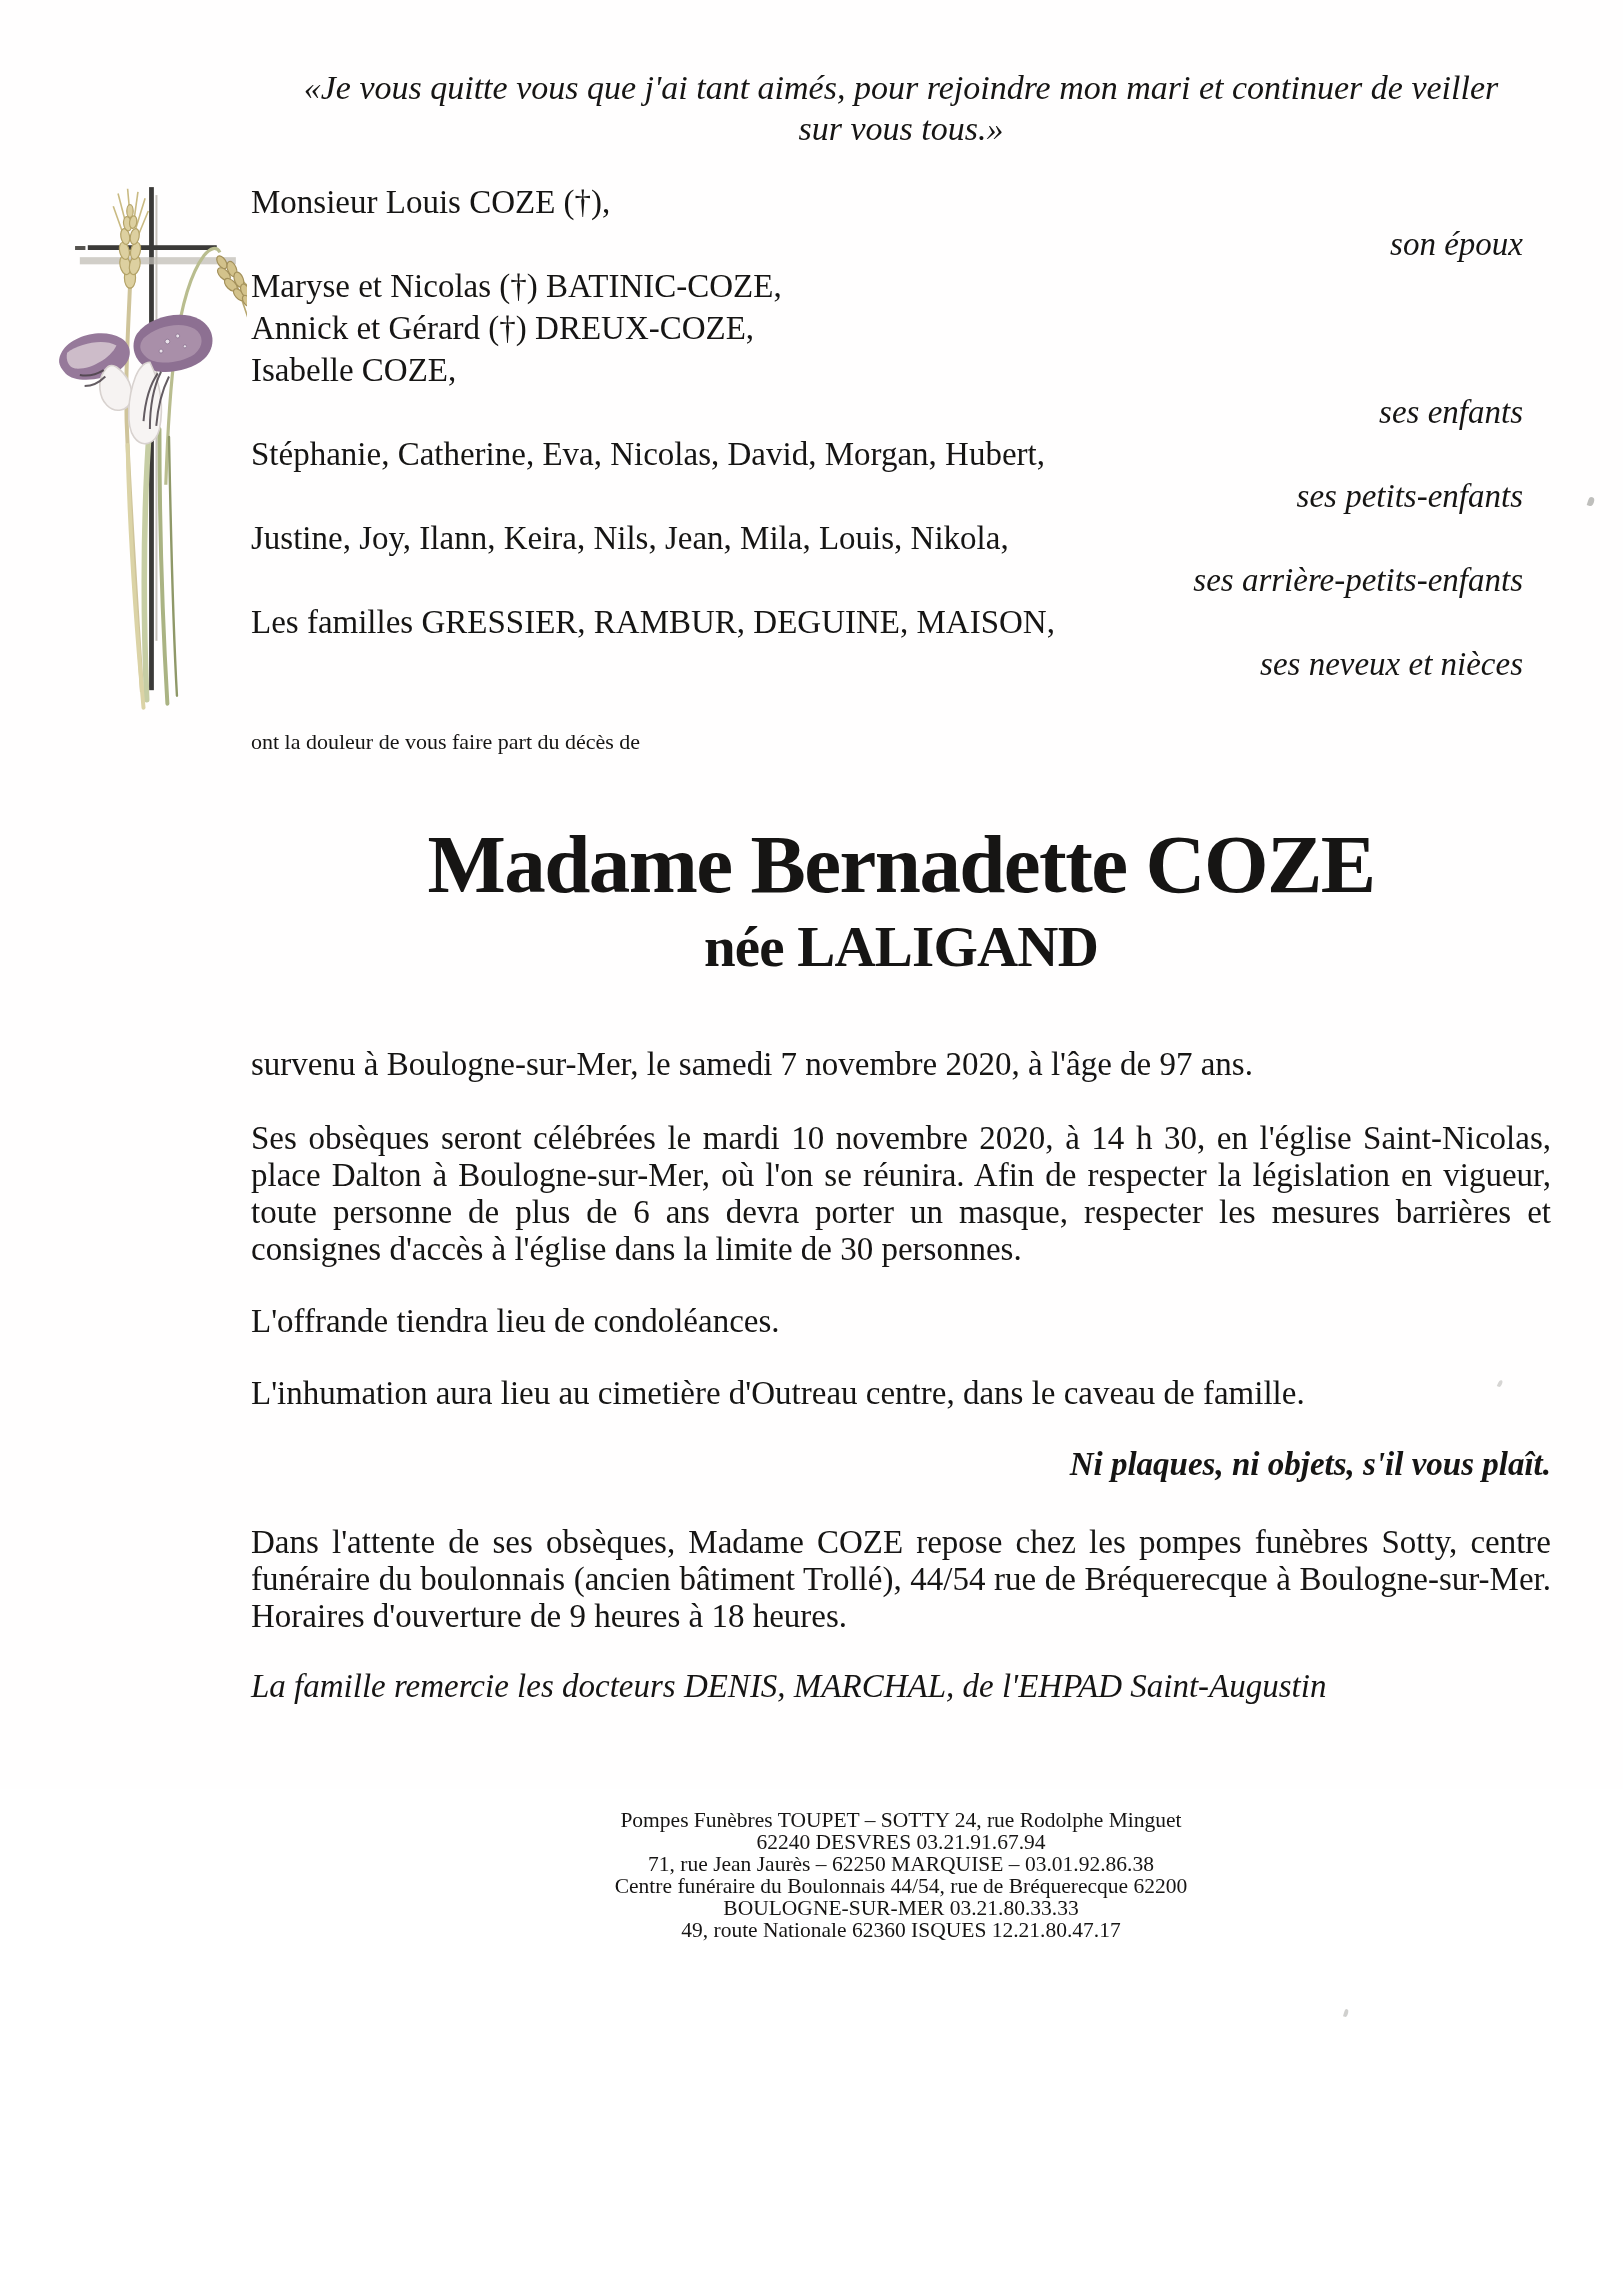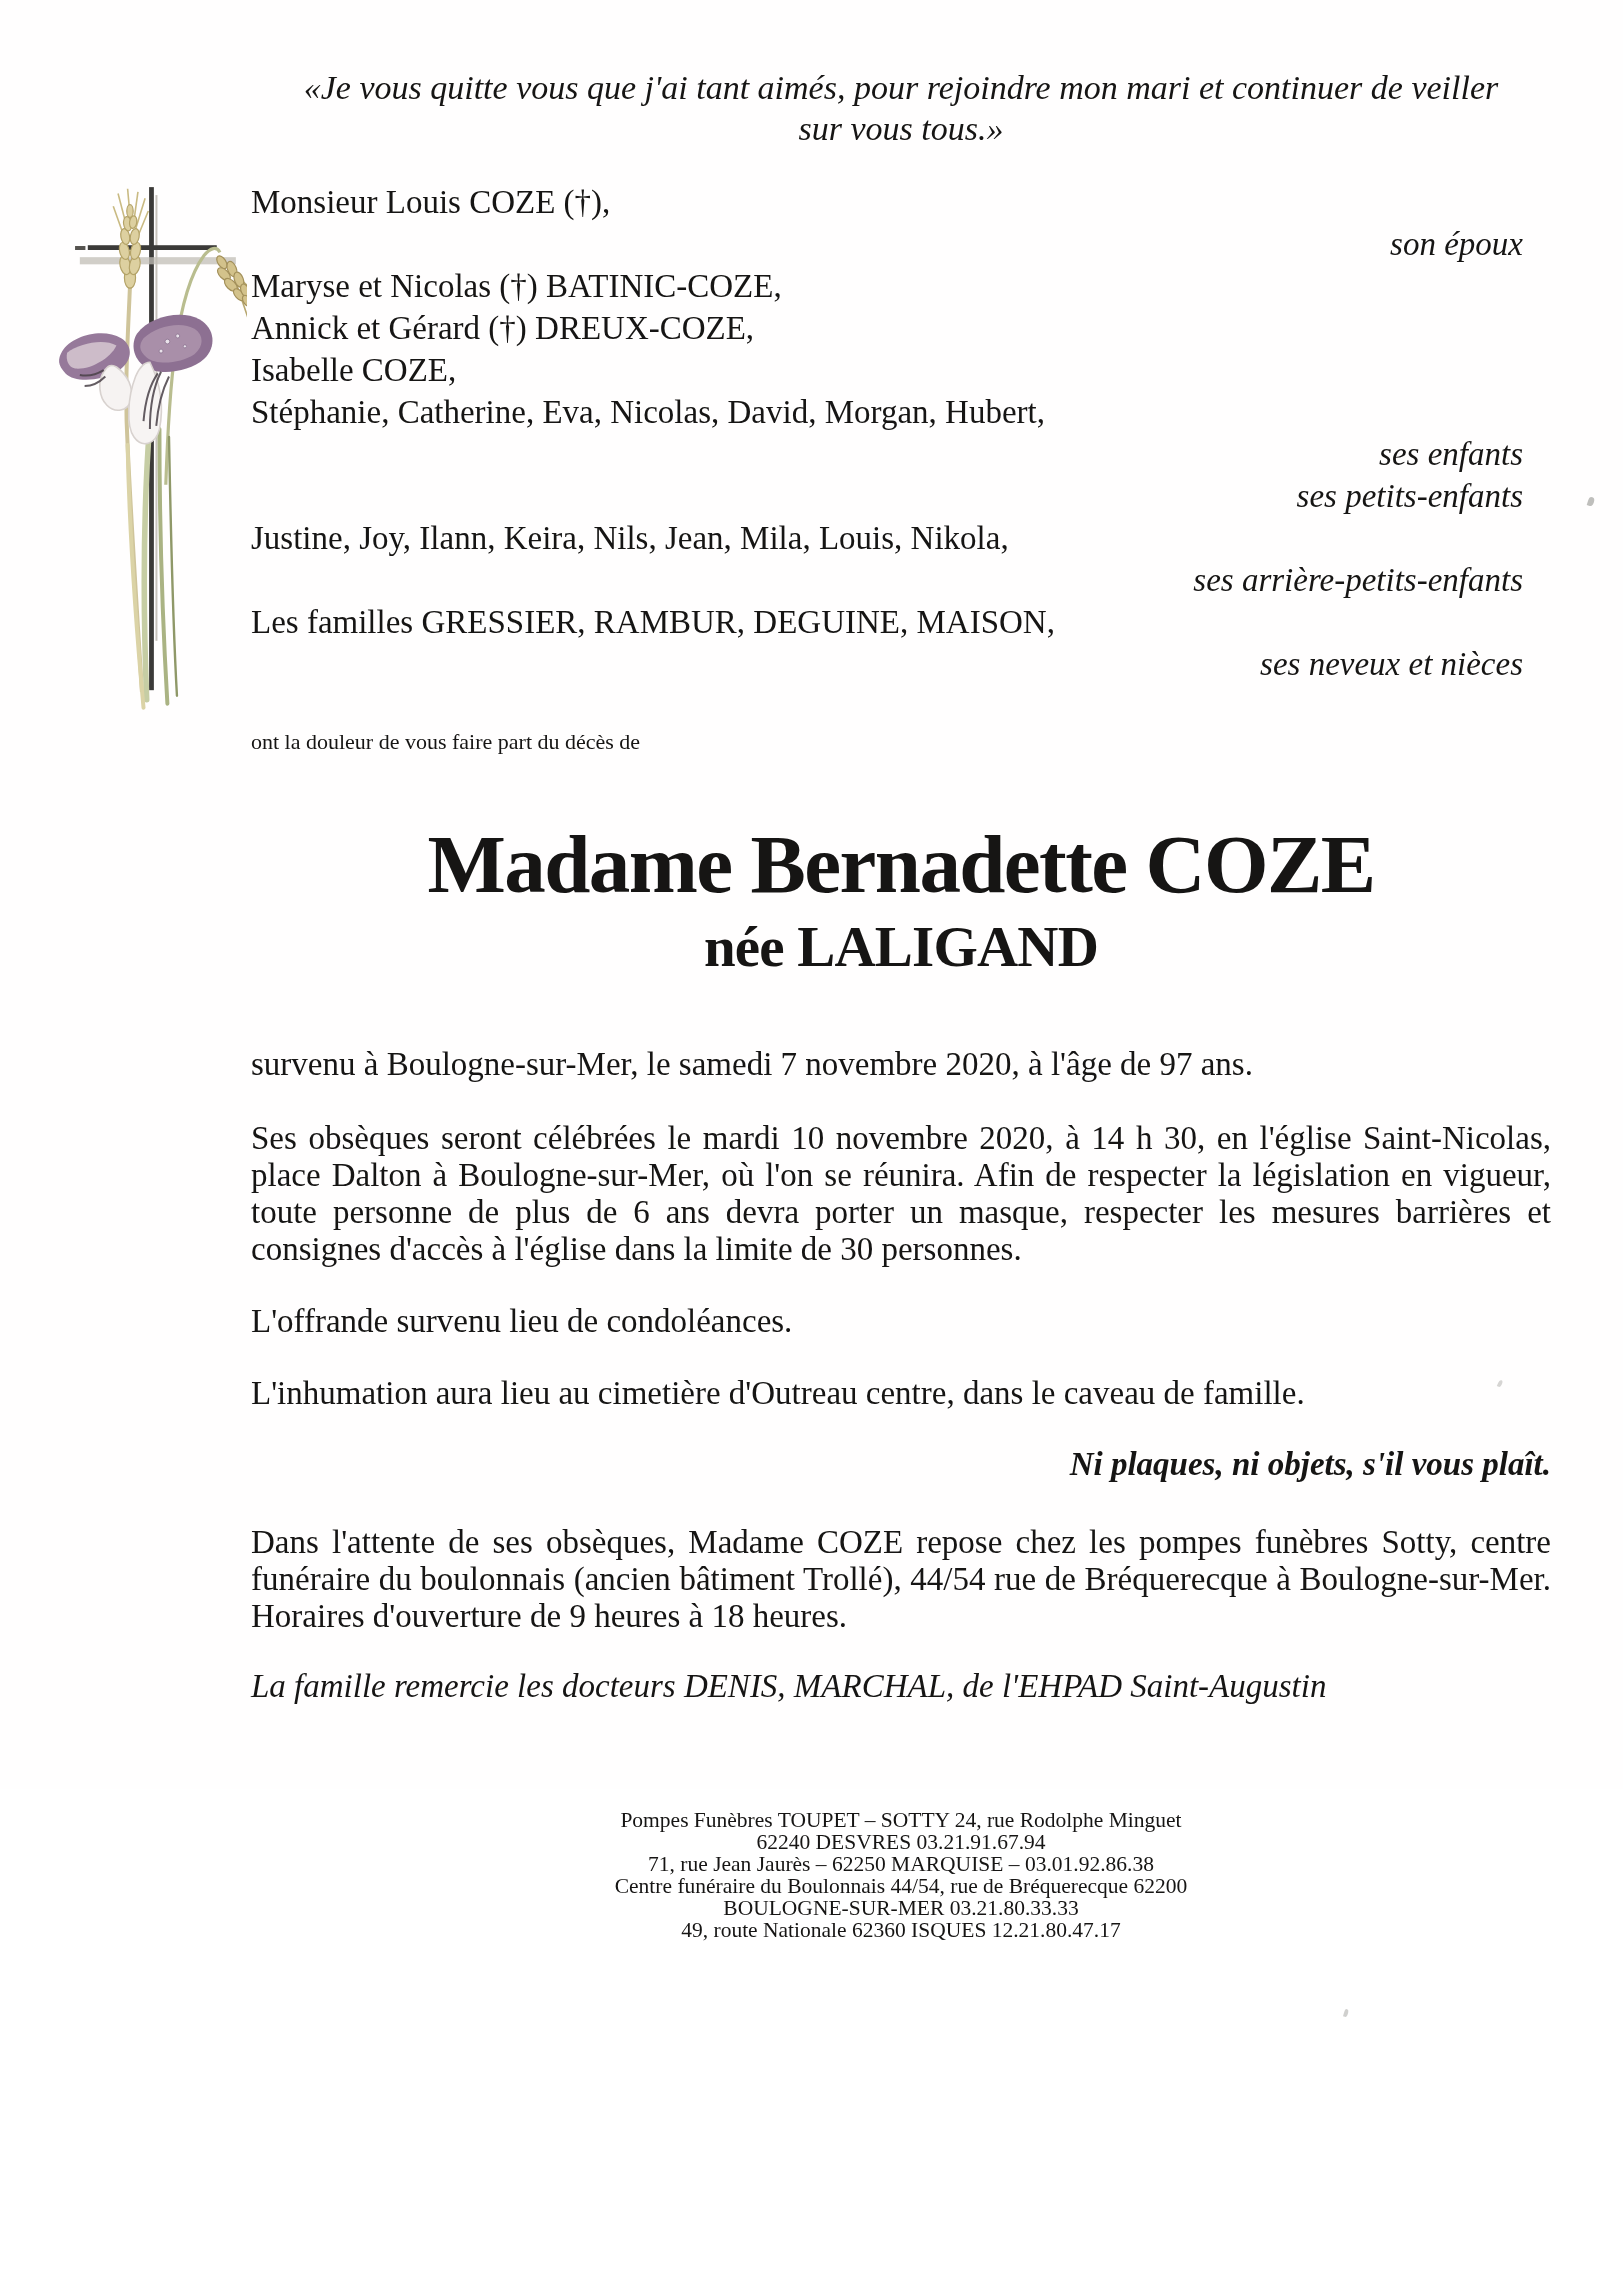--- a/index.html
+++ b/index.html
@@ -154,39 +154,39 @@
       <div>«Je vous quitte vous que j'ai tant aimés, pour rejoindre mon mari et continuer de veiller</div>
       <div>sur vous tous.»</div>
     </div>
 
     <div class="mourners">
       <div class="mline names">Monsieur Louis COZE (†),</div>
       <div class="mline relation">son époux</div>
       <div class="mline names">Maryse et Nicolas (†) BATINIC-COZE,</div>
       <div class="mline names">Annick et Gérard (†) DREUX-COZE,</div>
       <div class="mline names">Isabelle COZE,</div>
+      <div class="mline relation">ses enfants</div>
       <div class="mline names">Stéphanie, Catherine, Eva, Nicolas, David, Morgan, Hubert,</div>
-      <div class="mline relation">ses enfants</div>
       <div class="mline relation">ses petits-enfants</div>
       <div class="mline names">Justine, Joy, Ilann, Keira, Nils, Jean, Mila, Louis, Nikola,</div>
       <div class="mline relation">ses arrière-petits-enfants</div>
       <div class="mline names">Les familles GRESSIER, RAMBUR, DEGUINE, MAISON,</div>
       <div class="mline relation">ses neveux et nièces</div>
     </div>
 
     <div class="intro">ont la douleur de vous faire part du décès de</div>
 
     <div class="deceased-name">Madame Bernadette COZE</div>
     <div class="maiden-name">née LALIGAND</div>
 
     <div class="body-text death-details">survenu à Boulogne-sur-Mer, le samedi 7 novembre 2020, à l'âge de 97 ans.</div>
 
     <div class="body-text justified ceremony">Ses obsèques seront célébrées le mardi 10 novembre 2020, à 14 h 30, en l'église Saint-Nicolas, place Dalton à Boulogne-sur-Mer, où l'on se réunira. Afin de respecter la législation en vigueur, toute personne de plus de 6 ans devra porter un masque, respecter les mesures barrières et consignes d'accès à l'église dans la limite de 30 personnes.</div>
 
-    <div class="body-text offering">L'offrande survenu lieu de condoléances.</div>
+    <div class="body-text offering">L'offrande tiendra lieu de condoléances.</div>
 
     <div class="body-text burial">L'inhumation aura lieu au cimetière d'Outreau centre, dans le caveau de famille.</div>
 
     <div class="no-plaques">Ni plaques, ni objets, s'il vous plaît.</div>
 
     <div class="body-text justified repose">Dans l'attente de ses obsèques, Madame COZE repose chez les pompes funèbres Sotty, centre funéraire du boulonnais (ancien bâtiment Trollé), 44/54 rue de Bréquerecque à Boulogne-sur-Mer. Horaires d'ouverture de 9 heures à 18 heures.</div>
 
     <div class="body-text thanks">La famille remercie les docteurs DENIS, MARCHAL, de l'EHPAD Saint-Augustin</div>
 
     <div class="condolences">

